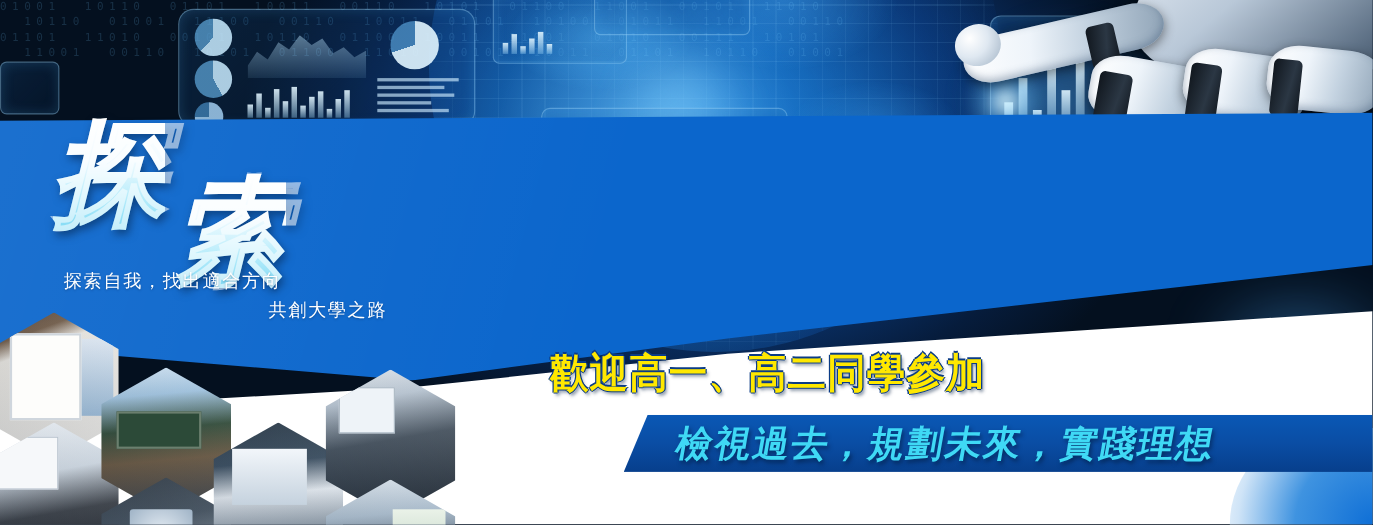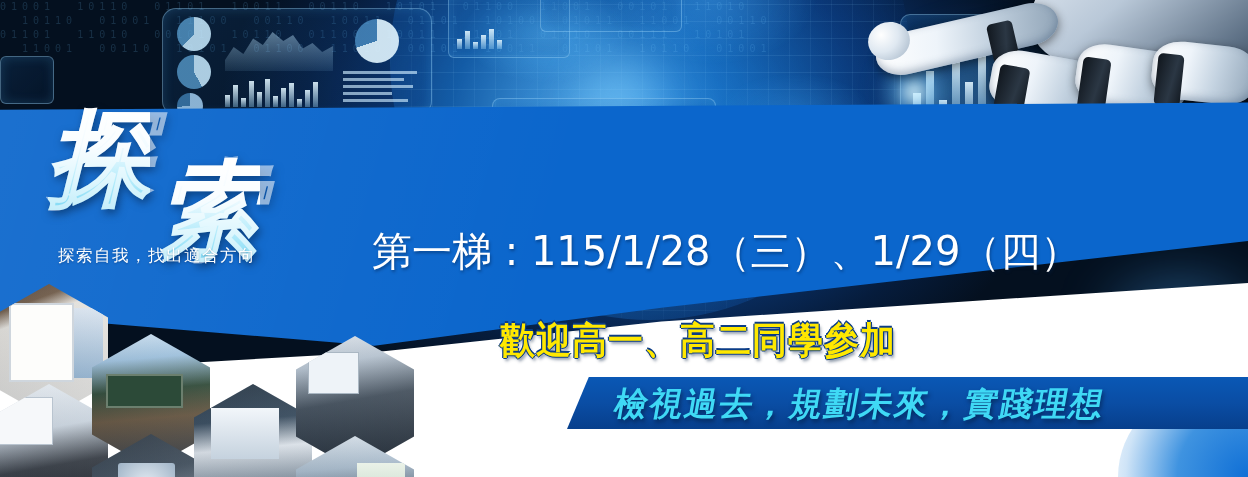--- a/index.html
+++ b/index.html
@@ -438,25 +438,25 @@
       </div>
   </div>
 
   <div class="tansuo">
     <span class="c1">探</span>
     <span class="c2">索</span>
   </div>
 
   <div class="tagline">
     <span class="l1">探索自我，找出適合方向</span>
+    <span class="l2">共創大學之路</span>
   </div>
 
 
   <div class="sessions">
-    <div class="session">第一梯 : 115/1/28（三）、1/29（四）</div>
   </div>
 
   <div class="welcome">歡迎高一、高二同學參加</div>
 
   <div class="ribbon">
     <div class="txt">檢視過去，規劃未來，實踐理想</div>
   </div>
 
 </div>
 

